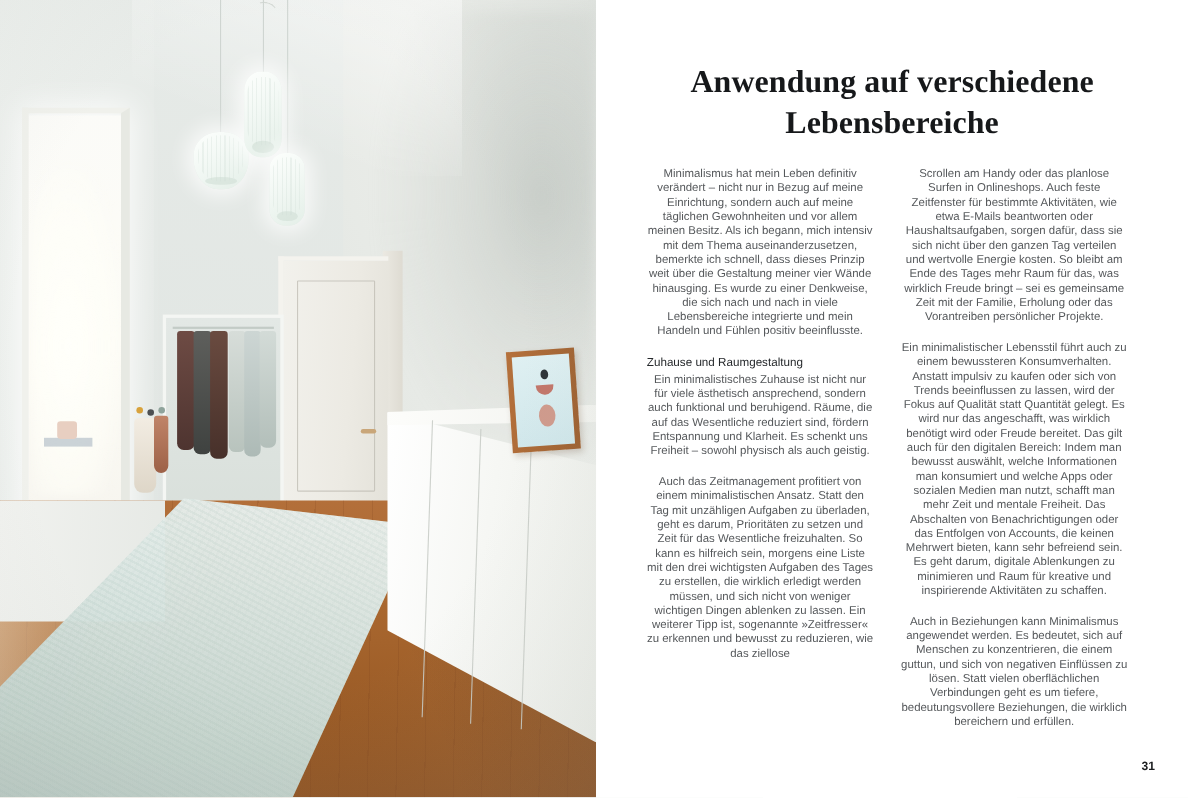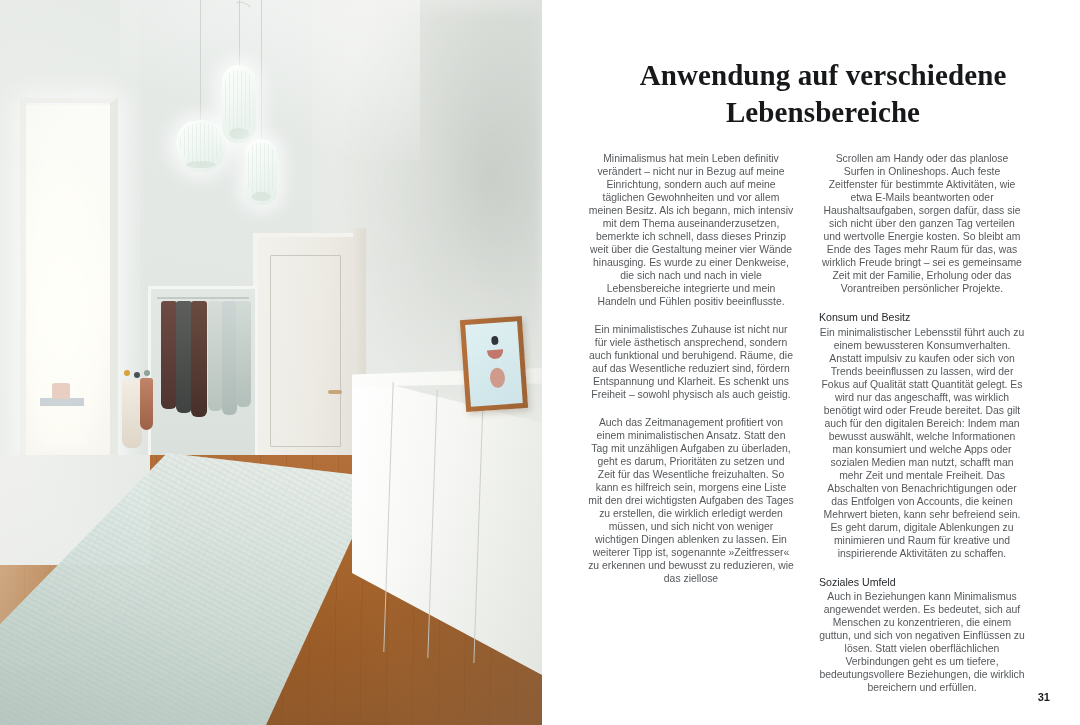--- a/index.html
+++ b/index.html
@@ -335,21 +335,21 @@
 
   
   .text-page {
     position: absolute;
     left: 542px; top: 0;
     width: 538px; height: 725px;
     background: #ffffff;
   }
   .page-title {
     position: absolute;
-    left: 58px; top: 38px;
+    left: 46px; top: 38px;
     width: 446px;
     text-align: center;
     font-family: "Liberation Serif", serif;
     font-size: 29px;
     line-height: 1.26;
     color: #16181a;
     letter-spacing: .1px;
   }
   .columns {
     position: absolute;
@@ -476,32 +476,31 @@
 
   <div class="text-page">
 
     <h1 class="page-title">Anwendung auf verschiedene Lebensbereiche</h1>
 
     <div class="columns">
 
       <div class="col">
         <p class="body">Minimalismus hat mein Leben definitiv verändert – nicht nur in Bezug auf meine Einrichtung, sondern auch auf meine täglichen Gewohnheiten und vor allem meinen Besitz. Als ich begann, mich intensiv mit dem Thema auseinanderzusetzen, bemerkte ich schnell, dass dieses Prinzip weit über die Gestaltung meiner vier Wände hinausging. Es wurde zu einer Denkweise, die sich nach und nach in viele Lebensbereiche integrierte und mein Handeln und Fühlen positiv beeinflusste.</p>
 
+        <h3 class="heading">Zuhause und Raumgestaltung</h3>
         <p class="body">Ein minimalistisches Zuhause ist nicht nur für viele ästhetisch ansprechend, sondern auch funktional und beruhigend. Räume, die auf das Wesentliche reduziert sind, fördern Entspannung und Klarheit. Es schenkt uns Freiheit – sowohl physisch als auch geistig.</p>
 
         <p class="body">Auch das Zeitmanagement profitiert von einem minimalistischen Ansatz. Statt den Tag mit unzähligen Aufgaben zu überladen, geht es darum, Prioritäten zu setzen und Zeit für das Wesentliche freizuhalten. So kann es hilfreich sein, morgens eine Liste mit den drei wichtigsten Aufgaben des Tages zu erstellen, die wirklich erledigt werden müssen, und sich nicht von weniger wichtigen Dingen ablenken zu lassen. Ein weiterer Tipp ist, sogenannte »Zeitfresser« zu erkennen und bewusst zu reduzieren, wie das ziellose</p>
       </div>
 
       <div class="col">
         <p class="body">Scrollen am Handy oder das planlose Surfen in Onlineshops. Auch feste Zeitfenster für bestimmte Aktivitäten, wie etwa E-Mails beantworten oder Haushaltsaufgaben, sorgen dafür, dass sie sich nicht über den ganzen Tag verteilen und wertvolle Energie kosten. So bleibt am Ende des Tages mehr Raum für das, was wirklich Freude bringt – sei es gemeinsame Zeit mit der Familie, Erholung oder das Vorantreiben persönlicher Projekte.</p>
 
-        <h3 class="heading">Konsum und Besitz</h3>
         <p class="body">Ein minimalistischer Lebensstil führt auch zu einem bewussteren Konsumverhalten. Anstatt impulsiv zu kaufen oder sich von Trends beeinflussen zu lassen, wird der Fokus auf Qualität statt Quantität gelegt. Es wird nur das angeschafft, was wirklich benötigt wird oder Freude bereitet. Das gilt auch für den digitalen Bereich: Indem man bewusst auswählt, welche Informationen man konsumiert und welche Apps oder sozialen Medien man nutzt, schafft man mehr Zeit und mentale Freiheit. Das Abschalten von Benachrichtigungen oder das Entfolgen von Accounts, die keinen Mehrwert bieten, kann sehr befreiend sein. Es geht darum, digitale Ablenkungen zu minimieren und Raum für kreative und inspirierende Aktivitäten zu schaffen.</p>
 
-        <h3 class="heading">Soziales Umfeld</h3>
         <p class="body">Auch in Beziehungen kann Minimalismus angewendet werden. Es bedeutet, sich auf Menschen zu konzentrieren, die einem guttun, und sich von negativen Einflüssen zu lösen. Statt vielen oberflächlichen Verbindungen geht es um tiefere, bedeutungsvollere Beziehungen, die wirklich bereichern und erfüllen.</p>
       </div>
 
     </div>
 
     <div class="page-number">31</div>
   </div>
 
 </div>
 

